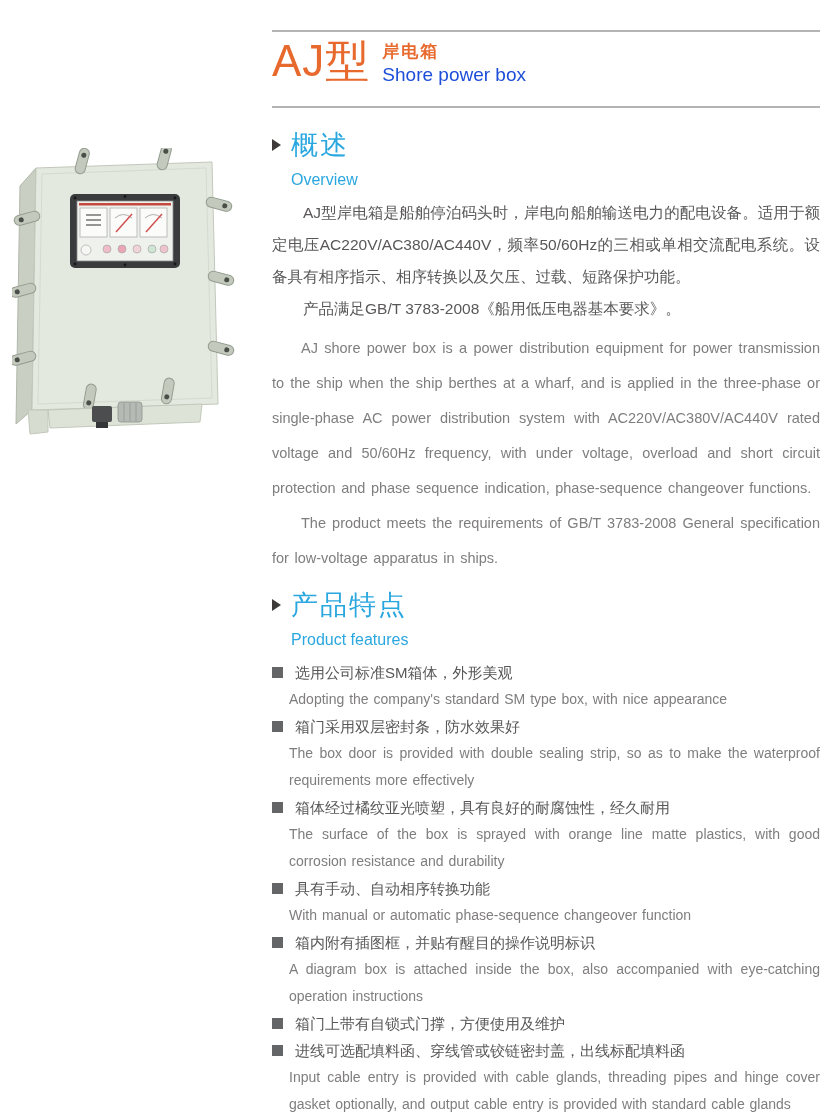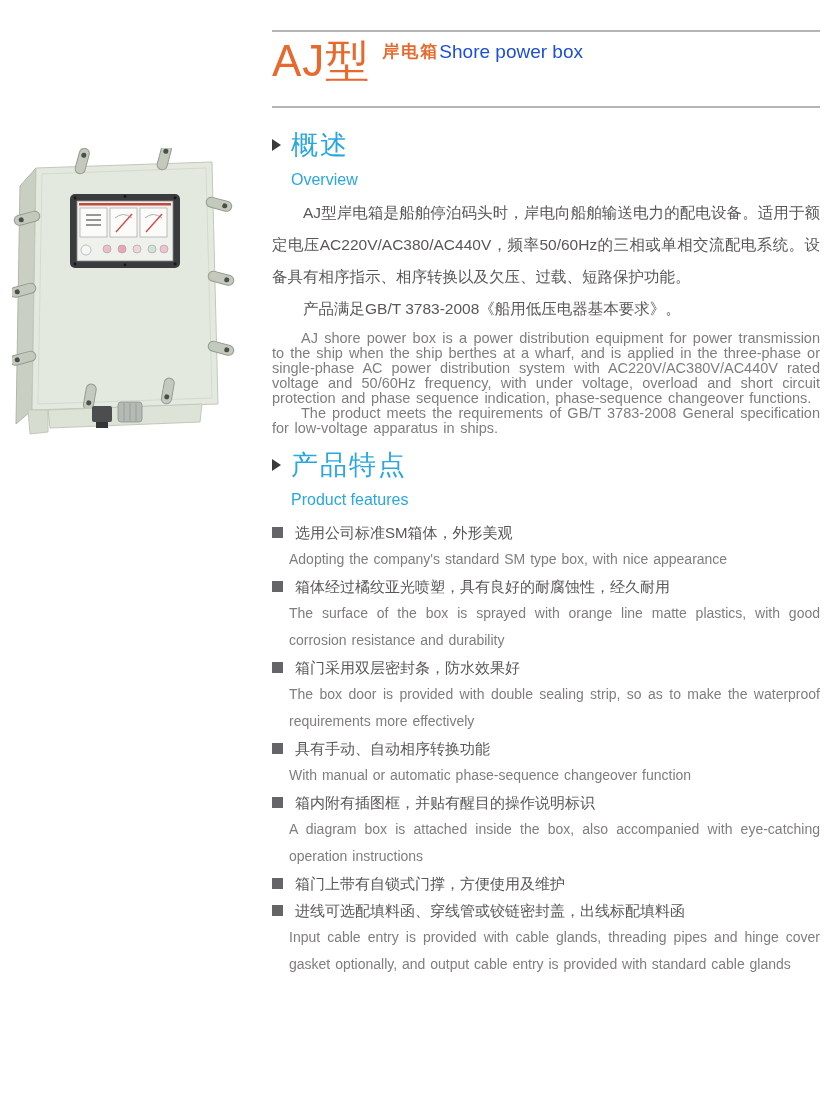--- a/index.html
+++ b/index.html
@@ -7,32 +7,32 @@
   .page{position:relative;width:830px;height:1118px;background:#ffffff;overflow:hidden;}
 
   
   .content{position:absolute;left:272px;top:0;width:548px;}
   .rule{border:none;border-top:2px solid #b4b4b4;margin:0;width:100%;}
   .rule-top{margin-top:30px;}
   .rule-title{margin-top:6px;}
 
   .title-block{display:flex;align-items:flex-start;gap:12px;margin-top:8px;height:60px;}
   .model{font-size:44px;line-height:0.95;color:#e8692d;letter-spacing:1px;}
-  .title-sub{display:flex;flex-direction:row;justify-content:flex-end;padding-bottom:1px;}
+  .title-sub{display:flex;flex-direction:column;justify-content:flex-end;padding-bottom:1px;}
   .title-sub .zh{font-size:17px;font-weight:bold;color:#e8692d;letter-spacing:2px;}
   .title-sub .en{font-size:19px;color:#1d4ed8;margin-top:1px;}
 
   .section-header{display:flex;gap:10px;margin-top:22px;align-items:flex-start;}
   .marker{width:0;height:0;border-left:9px solid #3e3a39;border-top:6px solid transparent;border-bottom:6px solid transparent;margin-top:9px;flex:none;}
   .section-header h2{margin:0;font-size:27px;color:#2aa7df;font-weight:normal;letter-spacing:2px;line-height:1.15;}
   .section-header .sub{font-size:16px;color:#2aa7df;margin-top:10px;text-align:right;}
 
   .zh-para{margin:0;text-indent:2em;font-size:15.5px;line-height:32px;color:#595757;text-align:justify;}
   .zh-para.first{margin-top:8px;}
-  .en-para{margin:0;text-indent:2em;font-size:14.5px;line-height:15px;color:#7f7d7d;text-align:justify;word-spacing:1.5px;}
+  .en-para{margin:0;text-indent:2em;font-size:14.5px;line-height:35px;color:#7f7d7d;text-align:justify;word-spacing:1.5px;}
   .en-para.first{margin-top:6px;}
 
   .features-header{margin-top:14px;}
   .features{list-style:none;margin:10px 0 0;padding:0;}
   .f-zh{font-size:15px;color:#595757;line-height:27px;display:flex;align-items:center;gap:12px;}
   .bullet{width:11px;height:11px;background:#646567;flex:none;}
   .f-en{font-size:14px;color:#7f7d7d;line-height:27px;padding-left:17px;text-align:justify;word-spacing:1px;}
 
   
   .product-photo{position:absolute;left:12px;top:148px;width:230px;height:305px;}
@@ -189,30 +189,30 @@
       <li>
         <div class="f-zh">
             <span class="bullet"></span>
             <span>选用公司标准SM箱体，外形美观</span>
           </div>
         <div class="f-en">Adopting the company's standard SM type box, with nice appearance</div>
       </li>
       <li>
         <div class="f-zh">
             <span class="bullet"></span>
+            <span>箱门采用双层密封条，防水效果好</span>
+          </div>
+        <div class="f-en">The box door is provided with double sealing strip, so as to make the waterproof requirements more effectively</div>
+      </li>
+      <li>
+        <div class="f-zh">
+            <span class="bullet"></span>
             <span>箱体经过橘纹亚光喷塑，具有良好的耐腐蚀性，经久耐用</span>
           </div>
         <div class="f-en">The surface of the box is sprayed with orange line matte plastics, with good corrosion resistance and durability</div>
-      </li>
-      <li>
-        <div class="f-zh">
-            <span class="bullet"></span>
-            <span>箱门采用双层密封条，防水效果好</span>
-          </div>
-        <div class="f-en">The box door is provided with double sealing strip, so as to make the waterproof requirements more effectively</div>
       </li>
       <li>
         <div class="f-zh">
             <span class="bullet"></span>
             <span>具有手动、自动相序转换功能</span>
           </div>
         <div class="f-en">With manual or automatic phase-sequence changeover function</div>
       </li>
       <li>
         <div class="f-zh">

